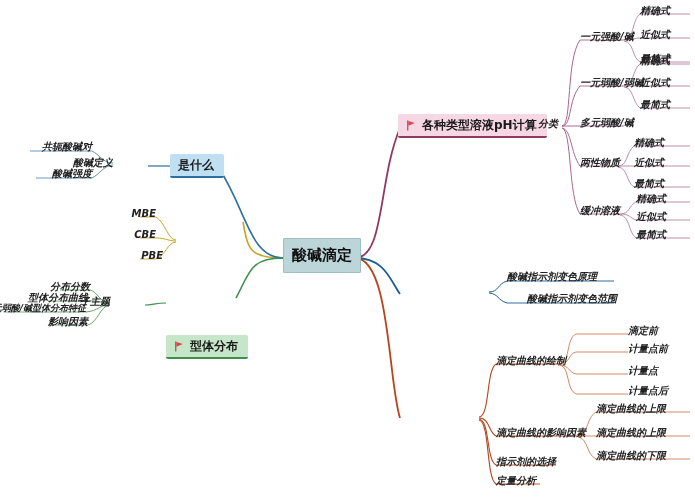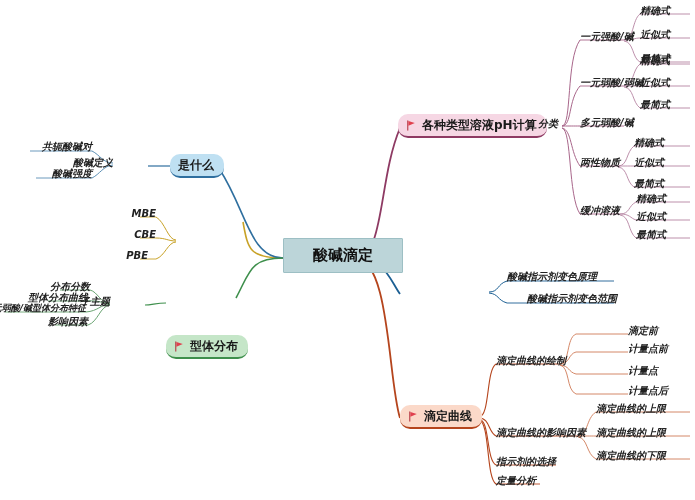--- a/index.html
+++ b/index.html
@@ -9,28 +9,28 @@
     overflow:hidden;position:relative;
   }
   #canvas{position:absolute;left:0;top:0;width:695px;height:500px;}
   svg.links{position:absolute;left:0;top:0;width:695px;height:500px;pointer-events:none;}
 
   .node{position:absolute;white-space:nowrap;color:#1a1a1a;line-height:1;}
 
   
   .central{
     background:#bcd5d9;border:1px solid #9dbfc4;
-    padding:9px 29px;font-size:15px;font-weight:bold;color:#111;
+    padding:9px 8px;font-size:15px;font-weight:bold;color:#111;
     border-radius:1px;
   }
 
   
   .topic{
     padding:5px 10px 5px 8px;font-size:12px;font-weight:bold;
-    border-radius:10px;display:flex;align-items:center;gap:5px;
+    border-radius:2px;display:flex;align-items:center;gap:5px;
   }
   .topic.blue{background:#bfe0f2;border-bottom:2px solid #2f6f9f;}
   .topic.yellow{background:#fbeaae;border-bottom:2px solid #c8a227;}
   .topic.green{background:#c5e6c8;border-bottom:2px solid #3e8f4c;}
   .topic.pink{background:#f6d7e4;border-bottom:2px solid #8e3a63;}
   .topic.blue2{background:#c3dff3;border-bottom:2px solid #1b5f93;}
   .topic.salmon{background:#fbd9c9;border-bottom:2px solid #b5451d;}
 
   .flag{width:11px;height:11px;display:inline-block;flex:none;}
 
@@ -166,21 +166,21 @@
   <div class="node leaf" style="left:92px;top:169px;transform:translateX(-100%);">
     <span>酸碱强度</span>
   </div>
 
   <div class="node leaf" style="left:156px;top:209px;transform:translateX(-100%);">
     <span>MBE</span>
   </div>
   <div class="node leaf" style="left:156px;top:230px;transform:translateX(-100%);">
     <span>CBE</span>
   </div>
-  <div class="node leaf" style="left:148px;top:251px;transform:translateX(-100%);">
+  <div class="node leaf" style="left:163px;top:251px;transform:translateX(-100%);">
     <span>PBE</span>
   </div>
 
   <div class="node topic green" style="left:166px;top:291px;margin-top:44px;">
     <svg class="flag" viewBox="0 0 12 12">
       <rect x="1.4" y="0.5" width="1.1" height="11" fill="#b02a37"></rect>
       <path d="M2.6,1 L9.6,3.4 L2.6,6.2 Z" fill="#e0404e"></path>
     </svg>
     <span>型体分布</span>
   </div>
@@ -267,27 +267,20 @@
     <span>最简式</span>
   </div>
 
   <div class="node leaf" style="left:507px;top:272px;">
     <span>酸碱指示剂变色原理</span>
   </div>
   <div class="node leaf" style="left:507px;top:294px;padding-left:20px;">
     <span>酸碱指示剂变色范围</span>
   </div>
 
-  <div class="node topic salmon" style="left:400px;top:405px;">
-    <svg class="flag" viewBox="0 0 12 12">
-      <rect x="1.4" y="0.5" width="1.1" height="11" fill="#b02a37"></rect>
-      <path d="M2.6,1 L9.6,3.4 L2.6,6.2 Z" fill="#e0404e"></path>
-    </svg>
-    <span>滴定曲线</span>
-  </div>
 
   <div class="node leaf" style="left:496px;top:356px;">
     <span>滴定曲线的绘制</span>
   </div>
   <div class="node leaf" style="left:628px;top:326px;">
     <span>滴定前</span>
   </div>
   <div class="node leaf" style="left:628px;top:344px;">
     <span>计量点前</span>
   </div>

